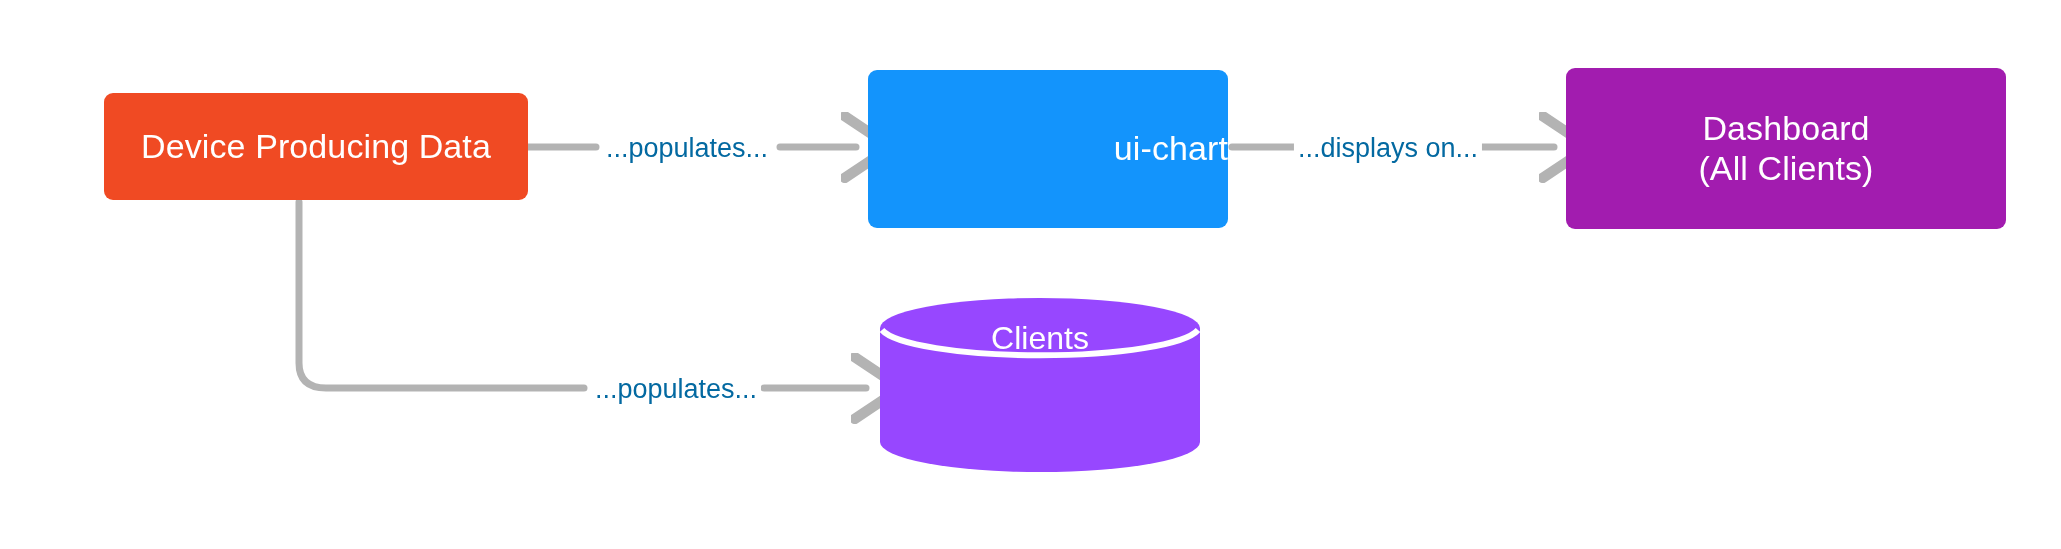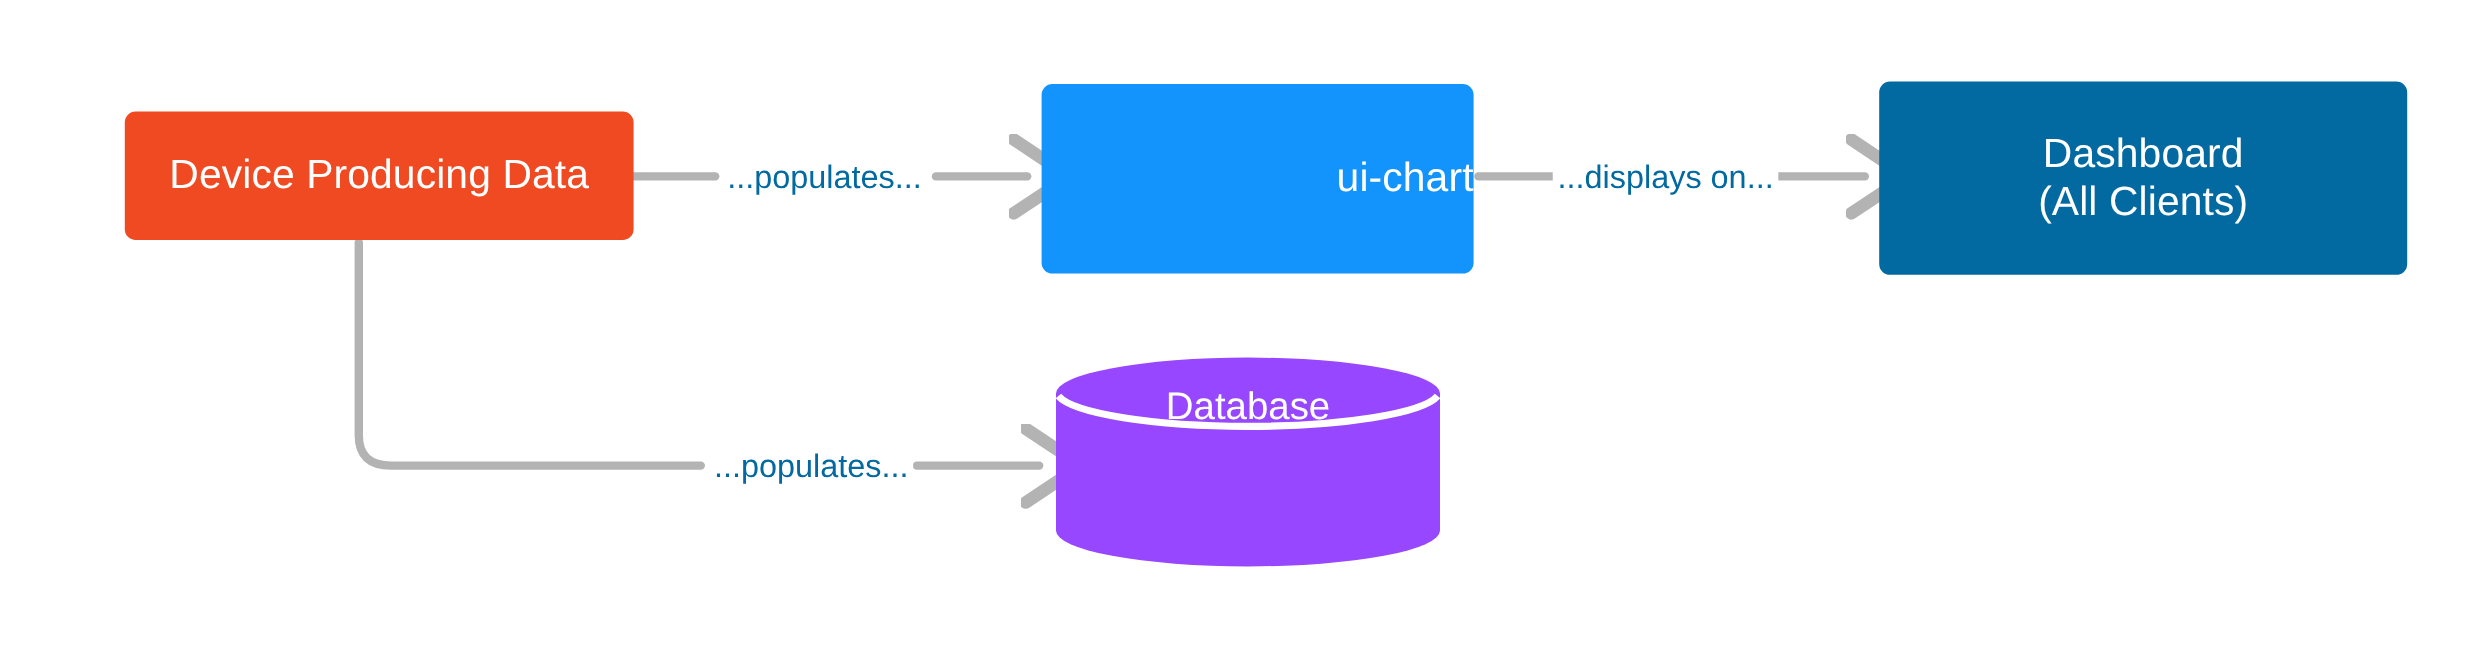--- a/index.html
+++ b/index.html
@@ -138,30 +138,30 @@
   <div class="edge-label" style="left:676px; top:389px;">...populates...</div>
 
   <div class="node node-rect" id="node-device" style="background:#f04a23;margin-left:16px;">
     <span class="node-label">Device Producing Data</span>
   </div>
 
   <div class="node node-rect" id="node-uichart" style="background:#1394fc;">
     <span class="node-label">ui-chart</span>
   </div>
 
-  <div class="node node-rect" id="node-dashboard" style="background:#0369a1;text-align:center;">
+  <div class="node node-rect" id="node-dashboard" style="background:#a21caf;text-align:center;">
     <span class="node-label">Dashboard
 (All Clients)</span>
   </div>
 
   <div id="node-database">
     <svg class="cyl-svg" viewBox="0 0 320 174" preserveAspectRatio="none">
 
       <path d="M 0 30 L 0 144 A 160 30 0 0 0 320 144 L 320 30 Z" fill="#9747ff"></path>
 
       <ellipse cx="160" cy="30" rx="160" ry="30" fill="#9747ff"></ellipse>
 
       <path d="M 2 32 A 160 30 0 0 0 318 32" fill="none" stroke="#ffffff" stroke-width="6"></path>
     </svg>
-    <div class="cyl-text">Database</div>
+    <div class="cyl-text">Clients</div>
   </div>
 
 </div>
 
 </body></html>

